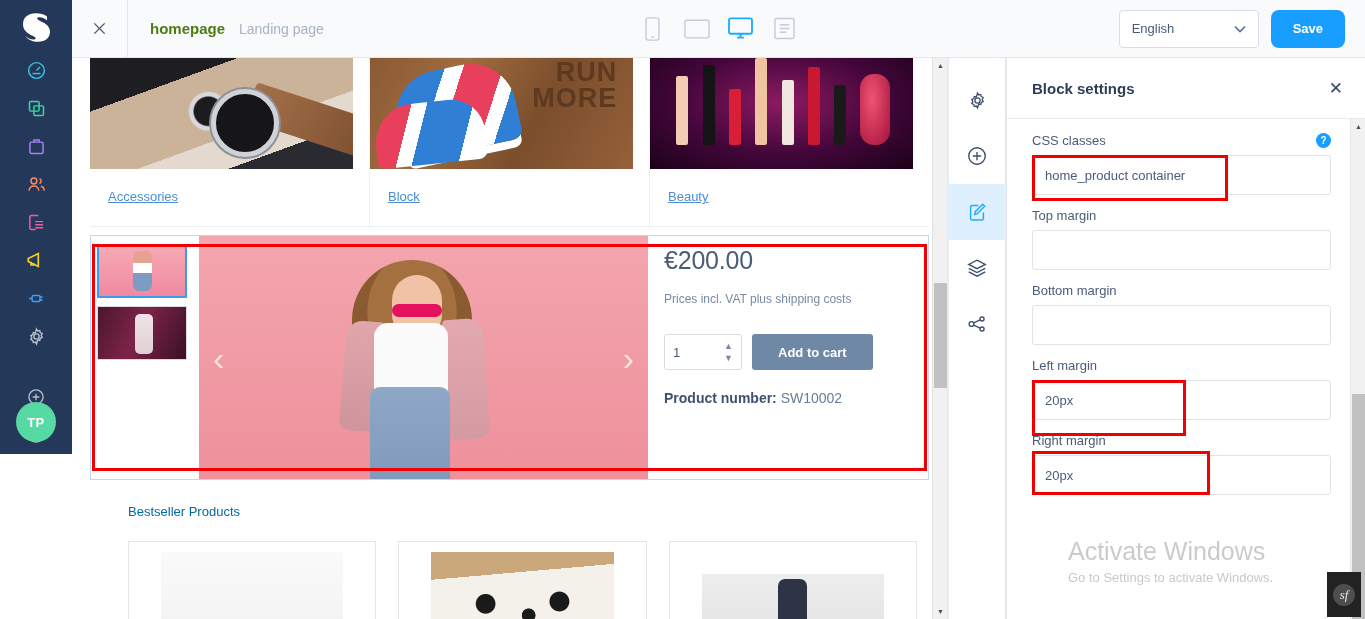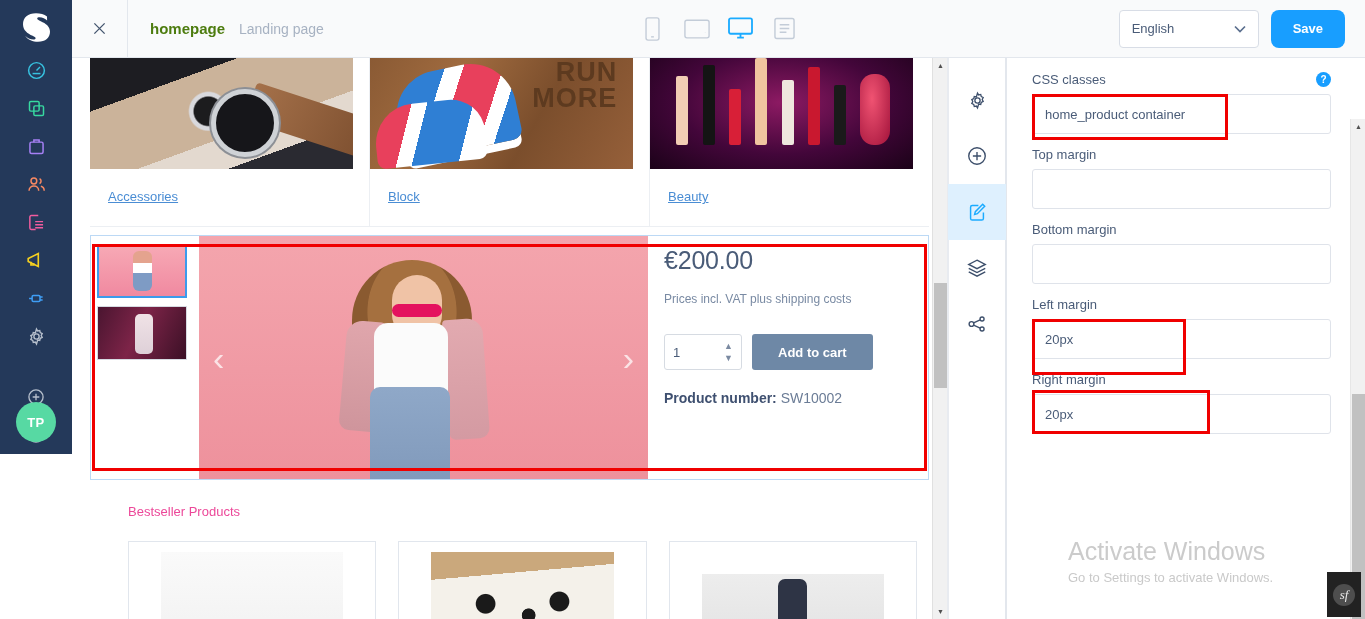--- a/index.html
+++ b/index.html
@@ -241,21 +241,21 @@
   .qty-spin { margin-left:auto; display:flex; flex-direction:column; gap:2px; color:#7b8aa1; font-size:9px; cursor:pointer; }
   .cart-btn {
     height: 36px; padding: 0 26px; border: none; border-radius: 3px;
     background: #6e88a6; color: #fff; font-size: 13px; font-weight: bold; cursor: pointer;
     font-family: "Liberation Sans", sans-serif;
   }
   .pnum { margin-top: 20px; font-size: 14px; color: #6b7c96; }
   .pnum b { color: #3f5070; }
 
   .bestseller-title {
-    padding: 24px 0 0 56px; font-size: 13px; color: #ec4899;
+    padding: 24px 0 0 56px; font-size: 13px; color: #0369a1;
   }
   .bs-row { display: flex; gap: 22px; padding: 22px 30px 0 56px; }
   .bs-card {
     flex: 1 1 0; border: 1px solid #e1e6ed; height: 120px; background:#fff;
     display:flex; align-items:flex-start; justify-content:center; padding-top:10px; overflow:hidden;
   }
   .bs-img { width: 74%; height: 100px; }
   .bs1 { background: linear-gradient(#fafafa,#f1f1f1); }
   .bs2 { background: linear-gradient(175deg,#caa87c 0 24%, #f4f1ea 24%); position:relative; }
   .bs2::after {
@@ -620,20 +620,24 @@
           <svg width="22" height="22" viewBox="0 0 24 24" fill="none" stroke="#3d4f6b" stroke-width="1.5">
             <circle cx="17.5" cy="6.5" r="2.2"></circle>
               <circle cx="17.5" cy="17.5" r="2.2"></circle>
               <circle cx="6" cy="12" r="2.6"></circle>
             <path d="M8.3 10.7l7.1-3.2M8.3 13.3l7.1 3.2"></path>
           </svg>
         </div>
       </div>
 
       <div class="panel">
+        <div class="panel-head">
+          <span class="panel-title">Block settings</span>
+          <span class="panel-close">✕</span>
+        </div>
 
         <div class="panel-body">
 
           <div class="field">
             <div class="field-lab">
               <span>CSS classes</span>
               <span class="help-icon">?</span>
             </div>
             <input class="inp" value="home_product container" style="">
             <div class="hl hl-css"></div>

